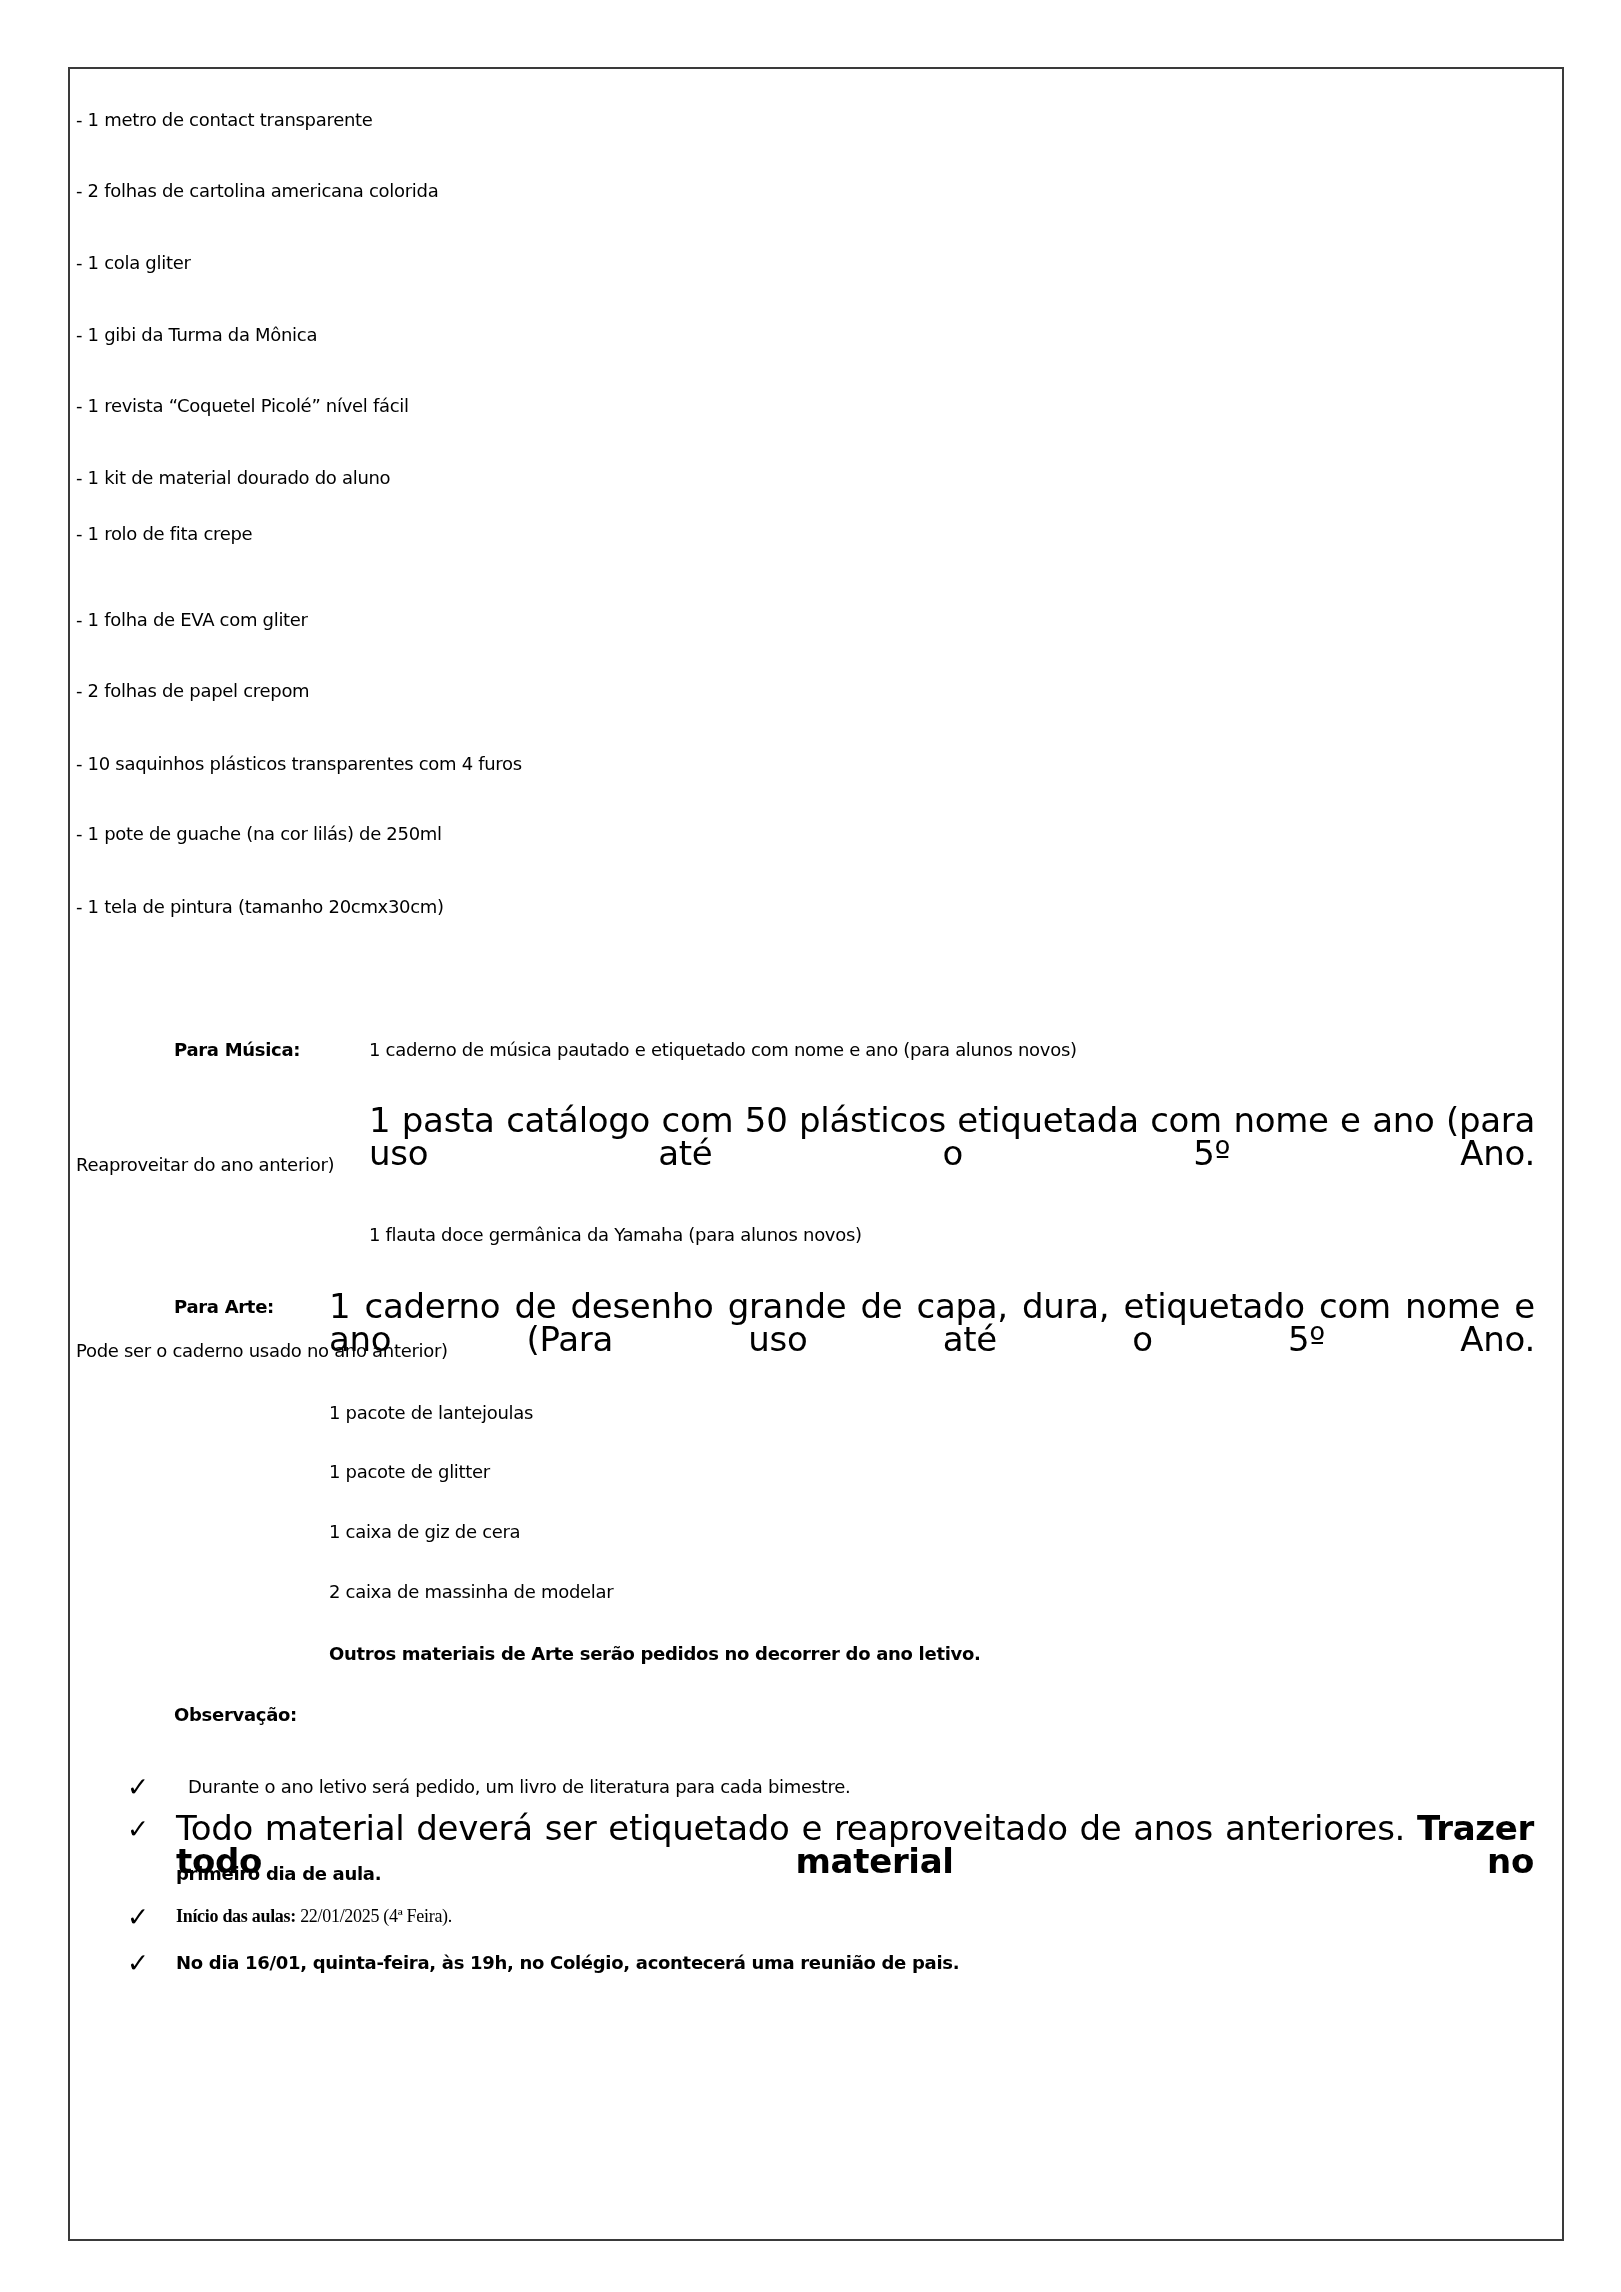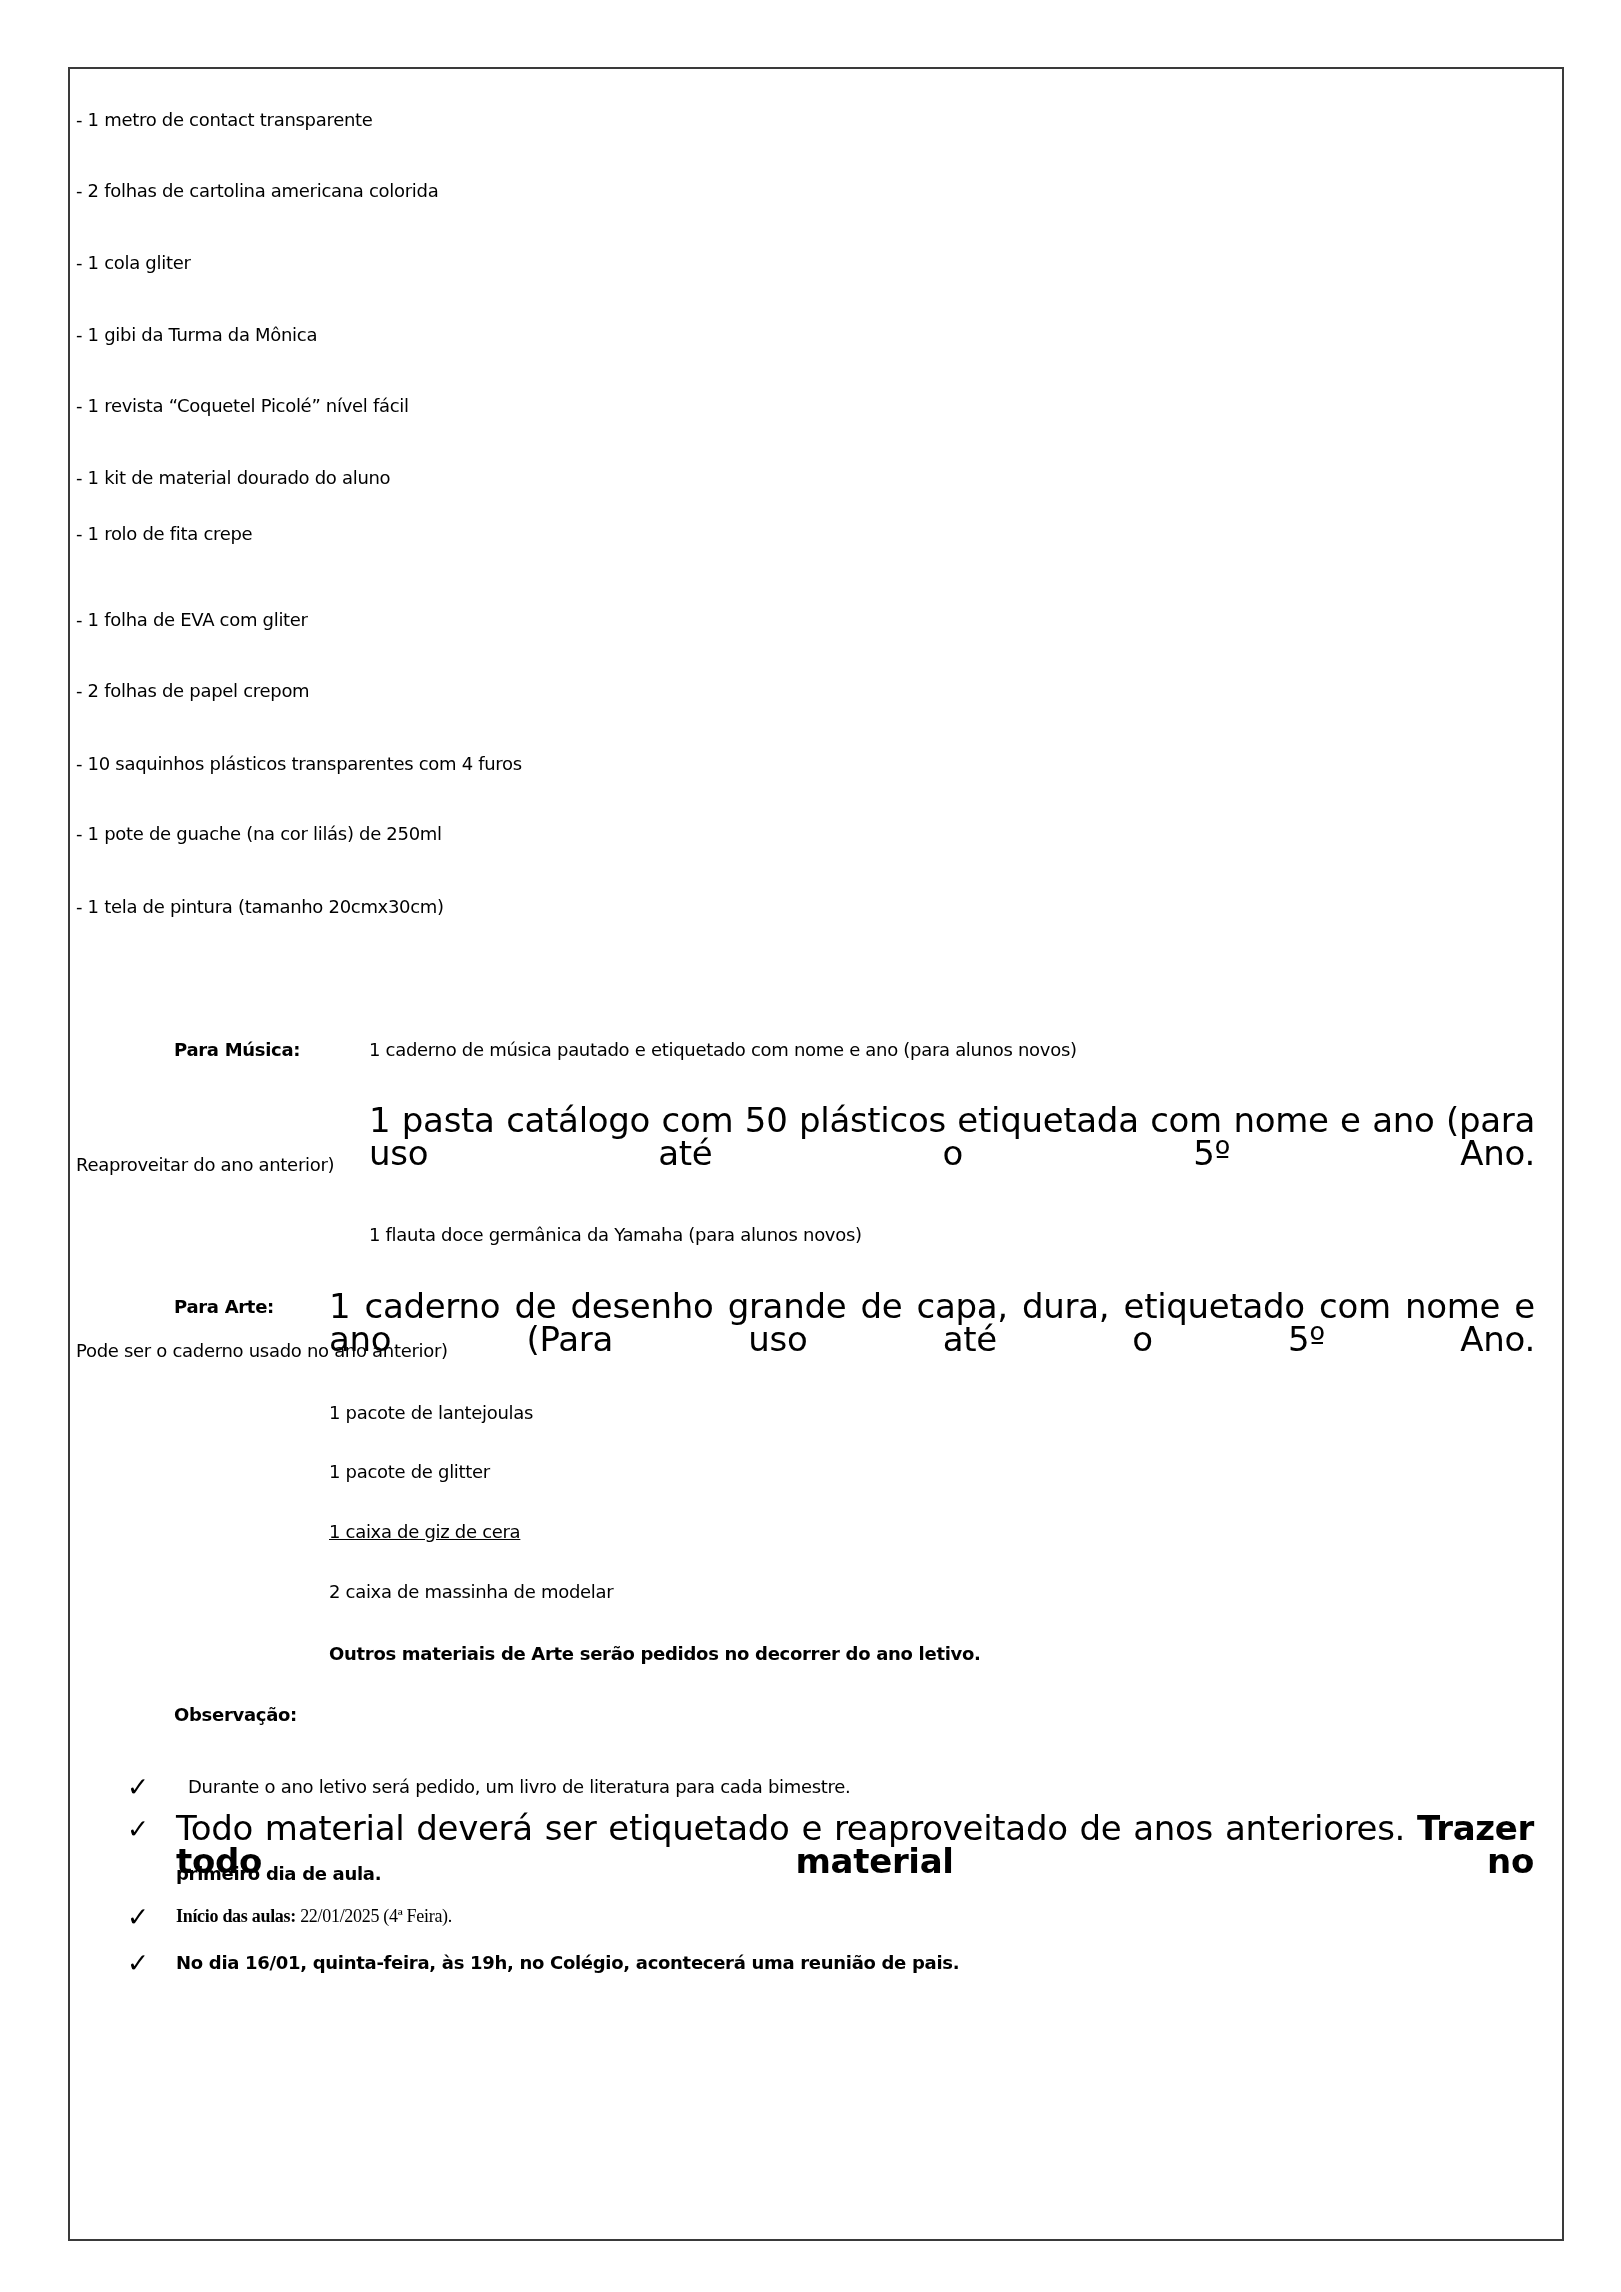--- a/index.html
+++ b/index.html
@@ -34,21 +34,21 @@
 <div class="line" style="left:369px; top:1033px;">1 caderno de música pautado e etiquetado com nome e ano (para alunos novos)</div>
 <div class="just" style="left:369px; top:1104px; width:1166px; text-align:justify; text-align-last:justify;">1 pasta catálogo com 50 plásticos etiquetada com nome e ano (para uso até o 5º Ano.</div>
 <div class="line" style="left:76px; top:1148px;">Reaproveitar do ano anterior)</div>
 <div class="line" style="left:369px; top:1218px;">1 flauta doce germânica da Yamaha (para alunos novos)</div>
 
 <div class="line b" style="left:174px; top:1290px;">Para Arte:</div>
 <div class="just" style="left:329px; top:1290px; width:1206px; text-align:justify; text-align-last:justify;">1 caderno de desenho grande de capa, dura, etiquetado com nome e ano (Para uso até o 5º Ano.</div>
 <div class="line" style="left:76px; top:1334px;">Pode ser o caderno usado no ano anterior)</div>
 <div class="line" style="left:329px; top:1396px;text-align:center;">1 pacote de lantejoulas</div>
 <div class="line" style="left:329px; top:1455px;">1 pacote de glitter</div>
-<div class="line" style="left:329px; top:1515px;text-decoration:underline;">1 caixa de giz de cera</div>
+<div class="line" style="left:329px; top:1515px;">1 caixa de giz de cera</div>
 <div class="line" style="left:329px; top:1575px;">2 caixa de massinha de modelar</div>
 <div class="line b" style="left:329px; top:1637px;">Outros materiais de Arte serão pedidos no decorrer do ano letivo.</div>
 
 <div class="line b" style="left:174px; top:1698px;">Observação:</div>
 
 <div class="check" style="left:127px; top:1770px;">✓</div>
 <div class="line" style="left:188px; top:1770px;">Durante o ano letivo será pedido, um livro de literatura para cada bimestre.</div>
 
 <div class="check" style="left:127px; top:1812px;">✓</div>
 <div class="just" style="left:176px; top:1812px; width:1358px; text-align:justify; text-align-last:justify;">

